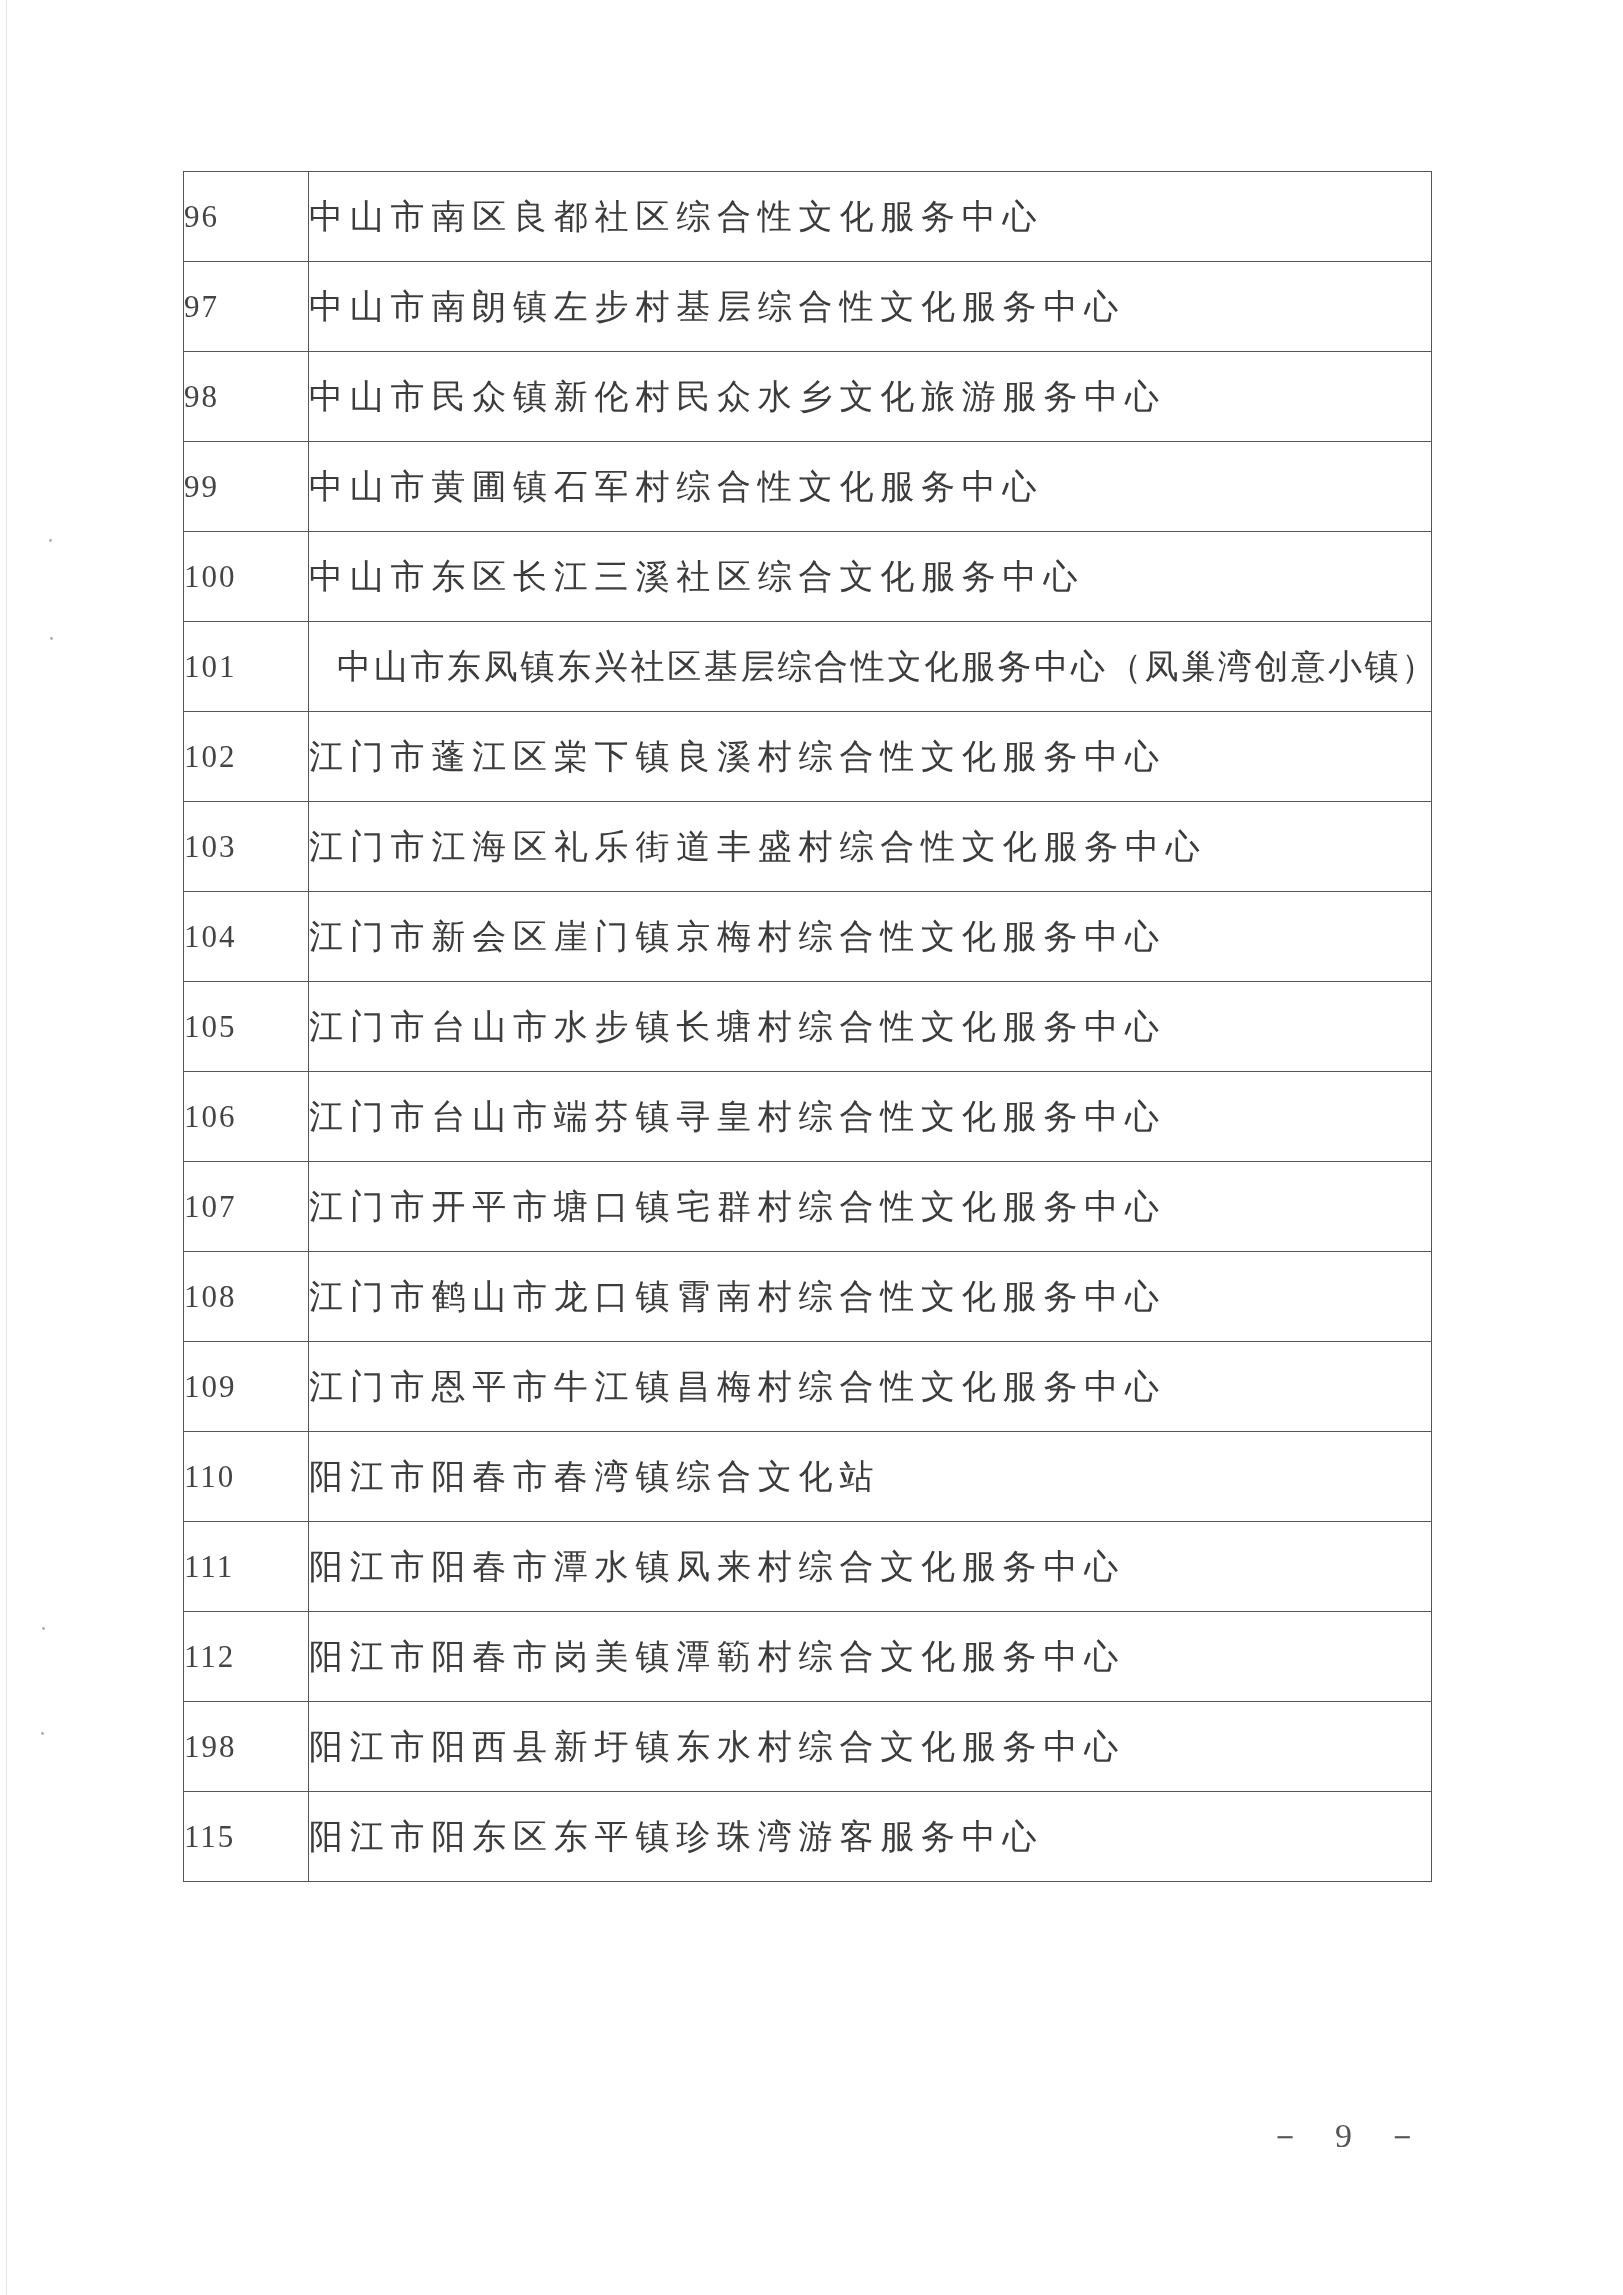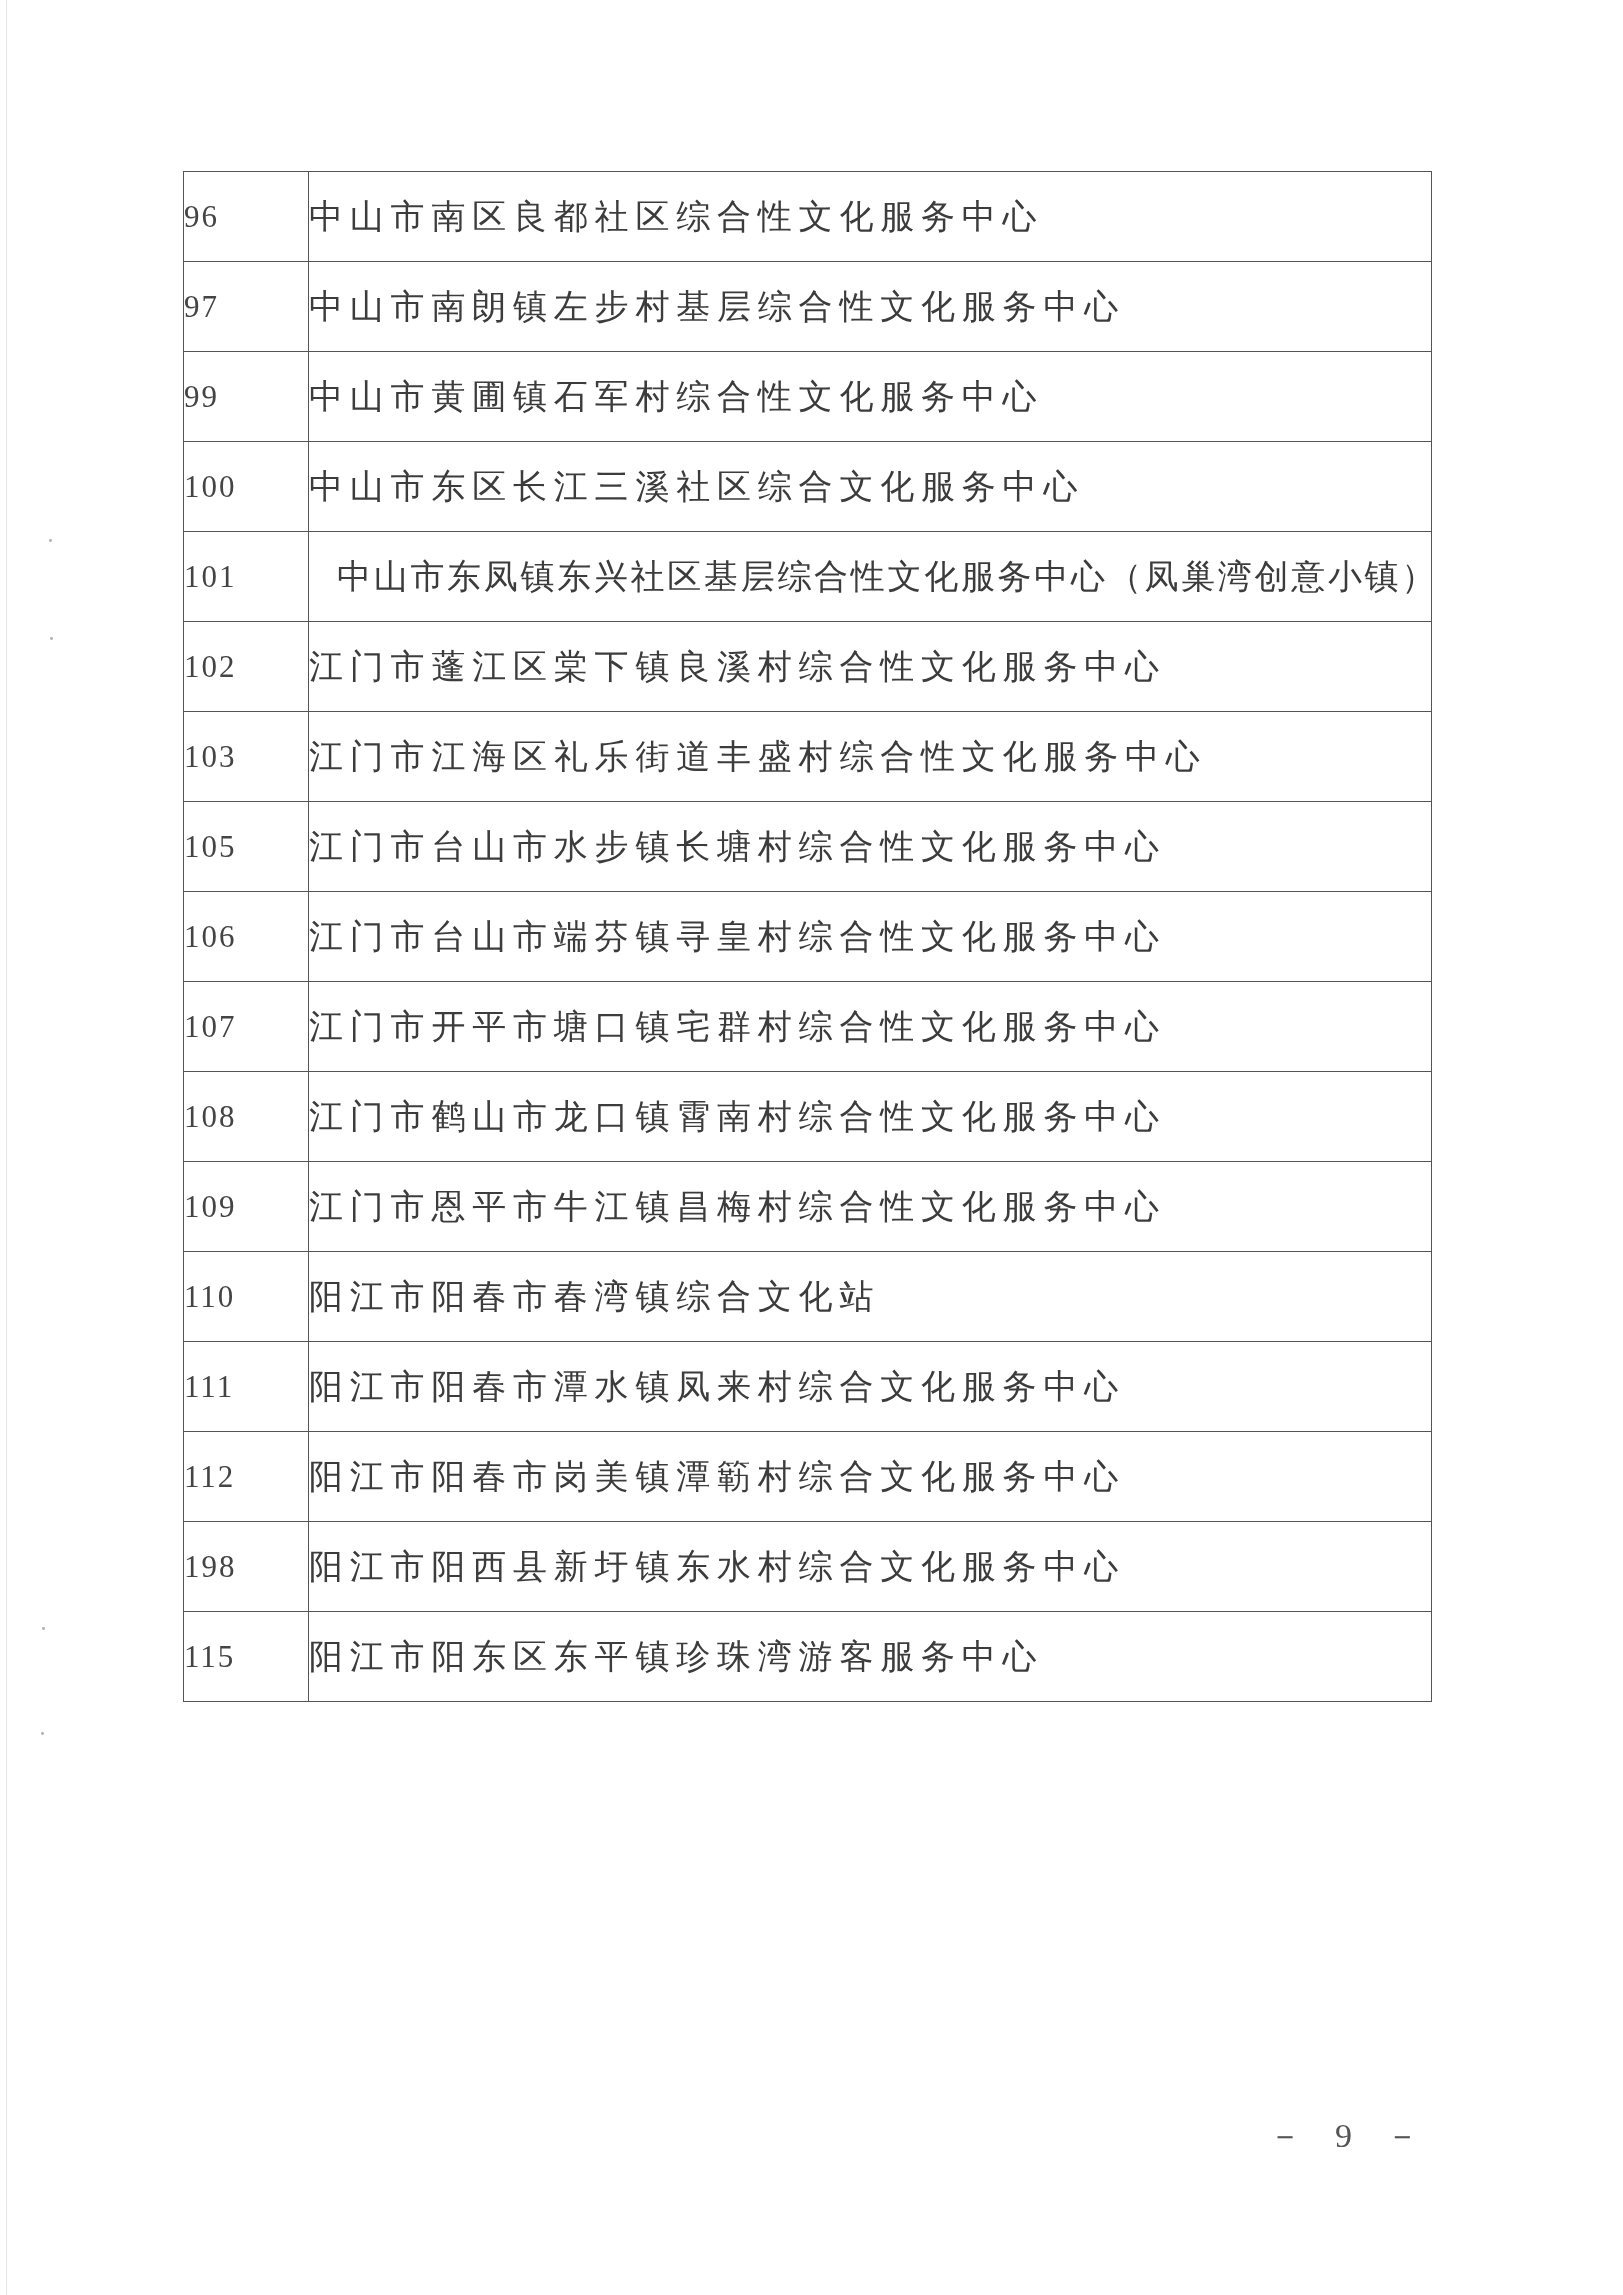--- a/index.html
+++ b/index.html
@@ -43,38 +43,46 @@
   <tbody>
     <tr>
         <td class="idx">96</td>
         <td class="name">中山市南区良都社区综合性文化服务中心</td>
       </tr>
     <tr>
         <td class="idx">97</td>
         <td class="name">中山市南朗镇左步村基层综合性文化服务中心</td>
       </tr>
     <tr>
+        <td class="idx">98</td>
+        <td class="name">中山市民众镇新伦村民众水乡文化旅游服务中心</td>
+      </tr>
+    <tr>
         <td class="idx">99</td>
         <td class="name">中山市黄圃镇石军村综合性文化服务中心</td>
       </tr>
     <tr>
         <td class="idx">100</td>
         <td class="name">中山市东区长江三溪社区综合文化服务中心</td>
       </tr>
     <tr>
         <td class="idx">101</td>
         <td class="name tight">中山市东凤镇东兴社区基层综合性文化服务中心（凤巢湾创意小镇）</td>
       </tr>
     <tr>
         <td class="idx">102</td>
         <td class="name">江门市蓬江区棠下镇良溪村综合性文化服务中心</td>
       </tr>
     <tr>
         <td class="idx">103</td>
         <td class="name">江门市江海区礼乐街道丰盛村综合性文化服务中心</td>
+      </tr>
+    <tr>
+        <td class="idx">104</td>
+        <td class="name">江门市新会区崖门镇京梅村综合性文化服务中心</td>
       </tr>
     <tr>
         <td class="idx">105</td>
         <td class="name">江门市台山市水步镇长塘村综合性文化服务中心</td>
       </tr>
     <tr>
         <td class="idx">106</td>
         <td class="name">江门市台山市端芬镇寻皇村综合性文化服务中心</td>
       </tr>
     <tr>

